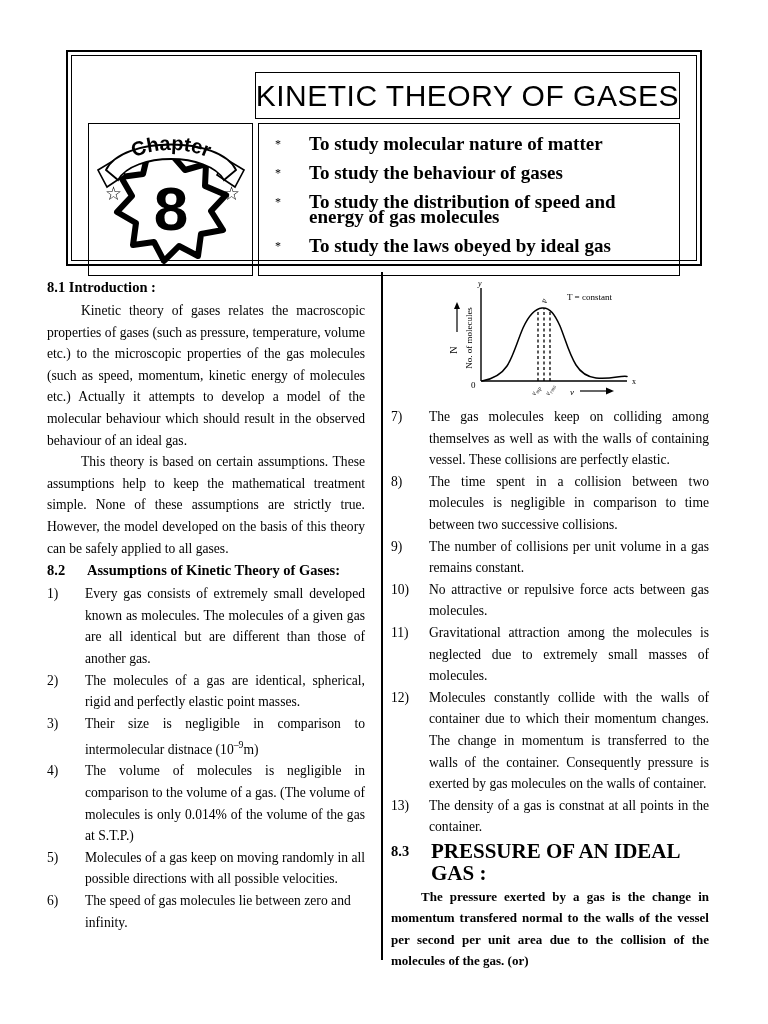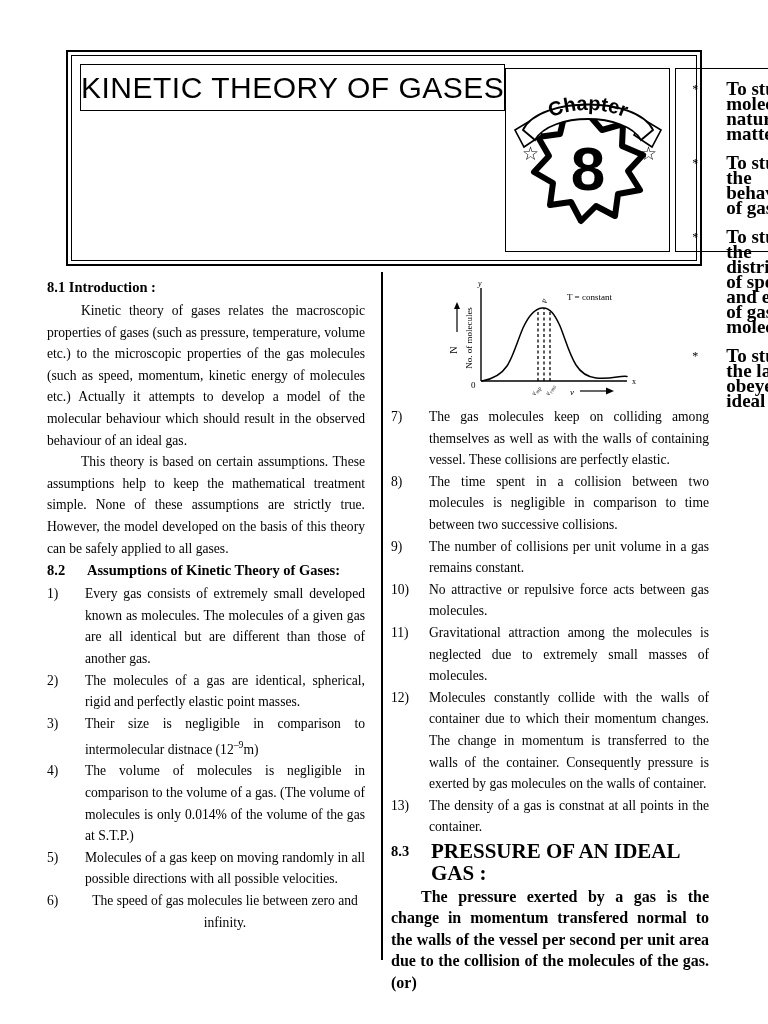--- a/index.html
+++ b/index.html
@@ -19,23 +19,24 @@
   .header-outer {
     position: absolute;
     left: 66px; top: 50px;
     width: 636px; height: 216px;
     border: 2px solid #000;
     padding: 3px;
   }
   .header-inner {
     width: 100%; height: 100%;
     border: 1px solid #000;
-    padding: 8px;
-    display: flex;
-    flex-direction: row;
+    padding: 16px;
+    display: flex;
+    flex-direction: column;
+    align-items: flex-end;
   }
   .title-box {
     border: 1px solid #000;
     height: 47px;
     display: flex;
     align-items: center;
     justify-content: center;
     flex: none;
   }
   .chapter-title {
@@ -131,28 +132,28 @@
     margin-bottom: 0px;
   }
   ol.items li .num {
     width: 38px;
     flex: none;
   }
   ol.items li .txt {
     flex: 1;
     text-align: justify;
   }
-  ol.items li .txt.nojust { text-align: center; }
+  ol.items li .txt.nojust { text-align: left; }
 
   p.bold-para {
     margin: 0;
     font-weight: bold;
     text-align: justify;
     text-indent: 30px;
-    font-size: 16px;
+    font-size: 13px;
     line-height: 21.5px;
   }
 
   sup.exp { font-size: 0.72em; vertical-align: super; }
 
   
   .chart-wrap {
     position: absolute;
     left: 449px; top: 278px;
     width: 200px; height: 122px;
@@ -232,21 +233,21 @@
     <li>
       <span class="num">1)</span>
       <span class="txt">Every gas consists of extremely small developed known as molecules. The molecules of a given gas are all identical but are different than those of another gas.</span>
     </li>
     <li>
       <span class="num">2)</span>
       <span class="txt">The molecules of a gas are identical, spherical, rigid and perfectly elastic point masses.</span>
     </li>
     <li>
       <span class="num">3)</span>
-      <span class="txt"><span>Their size is negligible in comparison to intermolecular distnace (12</span><sup class="exp">–9</sup><span>m)</span></span>
+      <span class="txt"><span>Their size is negligible in comparison to intermolecular distnace (10</span><sup class="exp">–9</sup><span>m)</span></span>
     </li>
     <li>
       <span class="num">4)</span>
       <span class="txt">The volume of molecules is negligible in comparison to the volume of a gas. (The volume of molecules is only 0.014% of the volume of the gas at S.T.P.)</span>
     </li>
     <li>
       <span class="num">5)</span>
       <span class="txt">Molecules of a gas keep on moving randomly in all possible directions with all possible velocities.</span>
     </li>
     <li>

